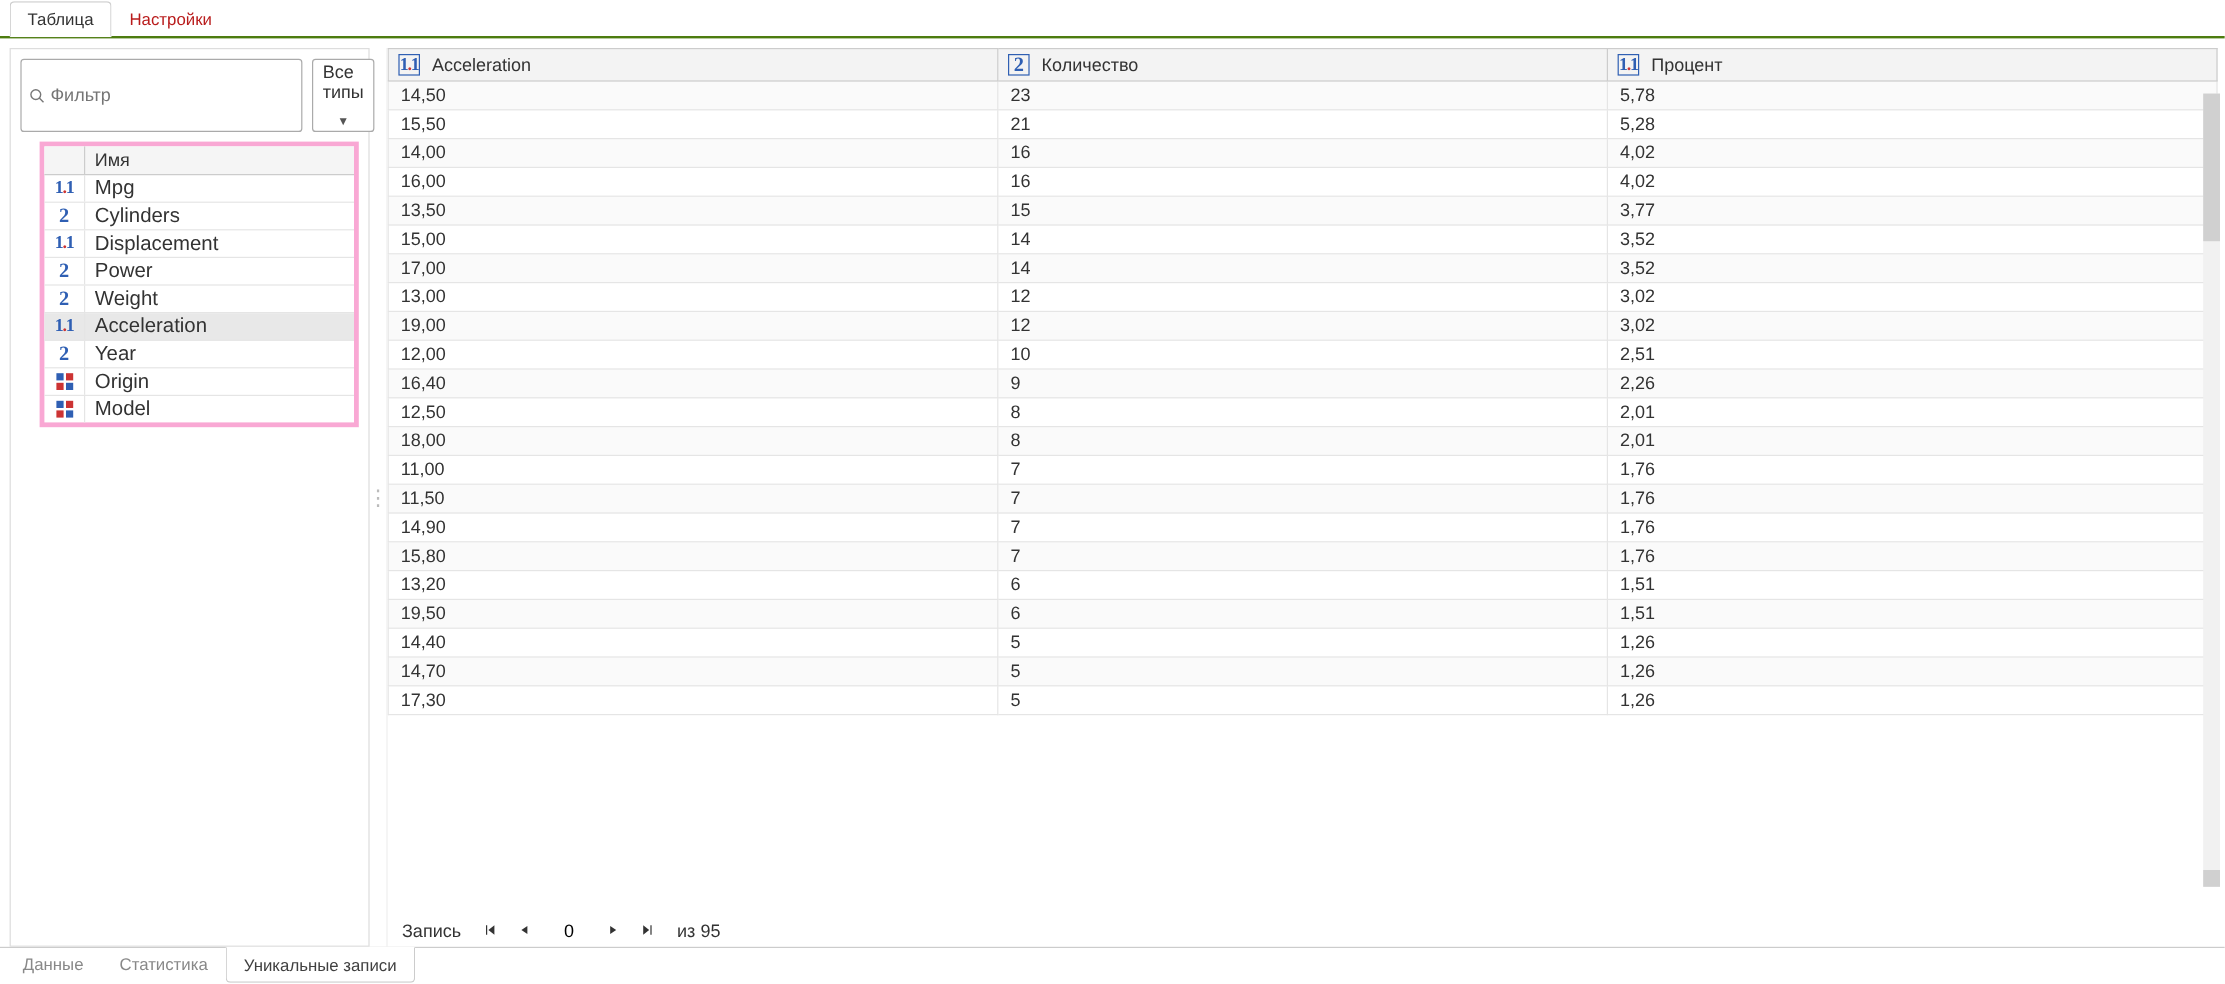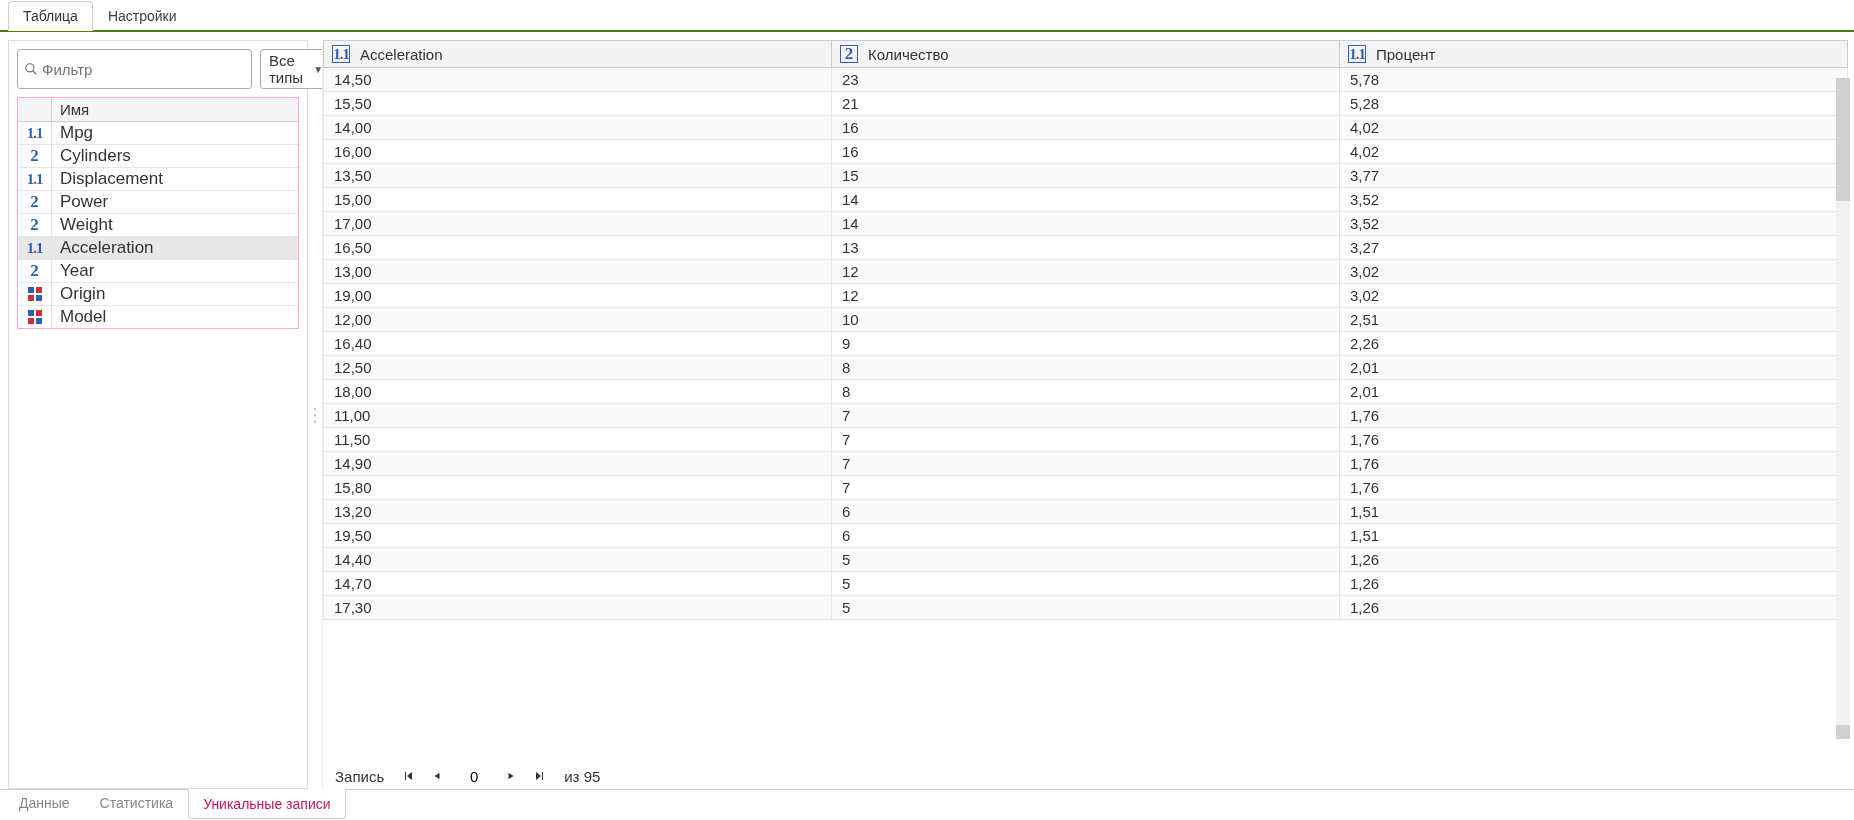--- a/index.html
+++ b/index.html
@@ -1,35 +1,35 @@
 <!DOCTYPE html>
 <html><head>
 <meta charset="utf-8">
 <style>
   * { box-sizing: border-box; margin: 0; padding: 0; }
   html, body { height: 100%; font-family: "Segoe UI", Arial, sans-serif; font-size: 14px; color: #333; background: #fff; }
   body { display: flex; flex-direction: column; width: 1854px; height: 820px; overflow: hidden; }
 
   
   .top-tabs { display: flex; border-bottom: 2px solid #4d7c0f; padding-left: 8px; }
-  .top-tab { padding: 6px 14px; border: 1px solid transparent; border-bottom: none; cursor: pointer; color: #404040; position: relative; top: 1px; }
+  .top-tab { padding: 6px 14px; border: 1px solid transparent; border-bottom: none; cursor: pointer; color: #b91c1c; position: relative; top: 1px; }
   .top-tab.active { border-color: #ccc; border-bottom: 1px solid #fff; background: #fff; border-radius: 4px 4px 0 0; color: #333; }
 
   .main-area { flex: 1; display: flex; overflow: hidden; padding: 8px 2px 0 8px; }
 
   
   .left-panel { width: 300px; display: flex; flex-direction: column; border: 1px solid #ddd; }
   .left-toolbar { display: flex; gap: 8px; padding: 8px; }
   .filter-input-wrap { flex: 1; display: flex; align-items: center; border: 1px solid #aaa; border-radius: 3px; padding: 2px 6px; }
   .filter-input-wrap svg { flex: none; color: #777; }
   .filter-input { border: none; outline: none; flex: 1; font-size: 15px; padding: 2px 4px; background: transparent; }
-  .type-select { border: 1px solid #aaa; border-radius: 3px; padding: 2px 8px; display: flex; align-items: center; gap: 10px; cursor: pointer; font-size: 15px; background: #fff; }
+  .type-select { border: 1px solid #aaa; border-radius: 3px; padding: 2px 8px; display: flex; align-items: center; gap: 10px; cursor: pointer; font-size: 15px; background: #fff; flex-direction: column; }
   .type-select .caret { font-size: 10px; color: #555; }
 
-  .fields-table { border: 1px solid #f9a8d4; margin: 0 8px 8px 8px; }
+  .fields-table { border: 4px solid #f9a8d4; margin: 0 8px 8px 24px; }
   .fields-header { display: flex; background: #f5f5f5; border-bottom: 1px solid #ccc; }
   .fields-header .hicon { width: 34px; border-right: 1px solid #ccc; }
   .fields-header .hname { flex: 1; padding: 3px 8px; font-size: 15px; }
   .field-row { display: flex; border-bottom: 1px solid #e5e5e5; cursor: pointer; }
   .field-row:last-child { border-bottom: none; }
   .field-row .ficon { width: 34px; border-right: 1px solid #e5e5e5; display:flex; align-items:center; justify-content:center; }
   .field-row .fname { flex: 1; padding: 1px 8px; font-size: 17px; }
   .field-row.selected { background: #e8e8e8; }
 
   .type-icon { font-family: Georgia, serif; font-weight: bold; font-size: 15px; line-height: 1; white-space: nowrap; letter-spacing: -1px; }
@@ -59,21 +59,21 @@
   .vscroll .thumb-bot { position:absolute; bottom:0; left:0; right:0; height:14px; background:#d0d0d0; }
 
   
   .pager { display:flex; align-items:center; gap:18px; padding: 4px 12px; font-size:15px; }
   .pager .nav-btn { cursor:pointer; color:#333; user-select:none; }
   .pager input { width:28px; border:none; text-align:center; font-size:15px; }
 
   
   .bottom-tabs { display:flex; border-top:1px solid #ccc; padding-left:4px; }
   .bottom-tab { padding:6px 14px; border:1px solid transparent; border-top:none; cursor:pointer; color:#888; position:relative; top:-1px; }
-  .bottom-tab.active { border-color:#ccc; border-top:1px solid #fff; background:#fff; border-radius:0 0 4px 4px; color:#be185d; }
+  .bottom-tab.active { border-color:#ccc; border-top:1px solid #fff; background:#fff; border-radius:0 0 4px 4px; color:#404040; }
 </style>
 </head>
 <body>
 
 <div class="top-tabs" id="top-tabs">
     <div class="top-tab active">Таблица</div>
     <div class="top-tab">Настройки</div>
   </div>
 
 <div class="main-area">
@@ -231,25 +231,20 @@
               <td>15,00</td>
               <td>14</td>
               <td>3,52</td>
             </tr>
             <tr>
               <td>17,00</td>
               <td>14</td>
               <td>3,52</td>
             </tr>
             <tr>
-              <td>16,50</td>
-              <td>13</td>
-              <td>3,27</td>
-            </tr>
-            <tr>
               <td>13,00</td>
               <td>12</td>
               <td>3,02</td>
             </tr>
             <tr>
               <td>19,00</td>
               <td>12</td>
               <td>3,02</td>
             </tr>
             <tr>

